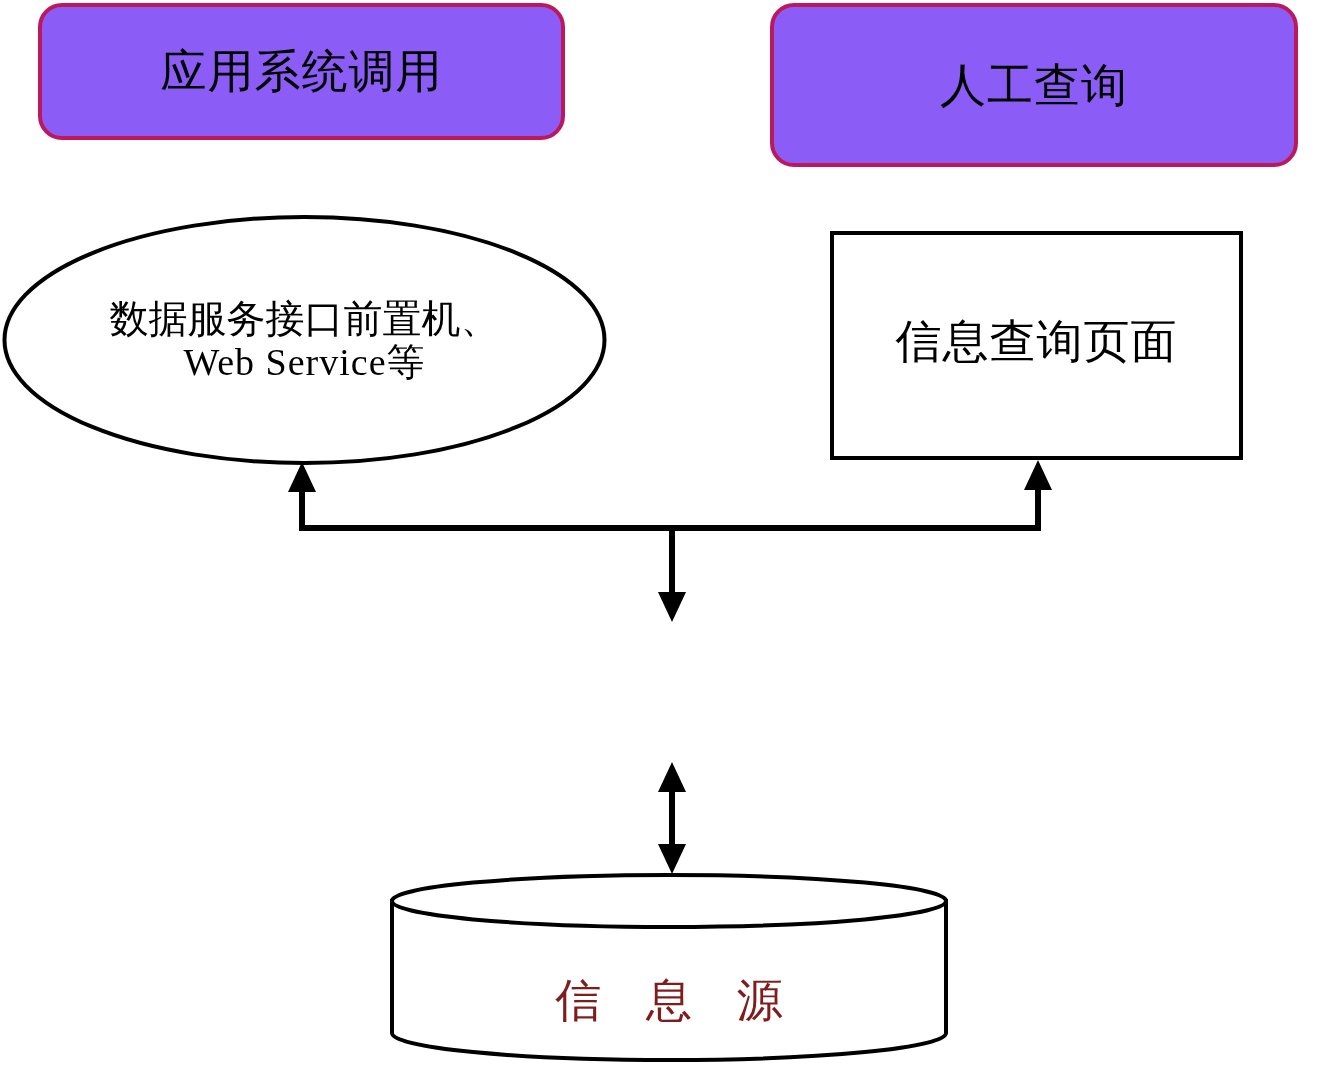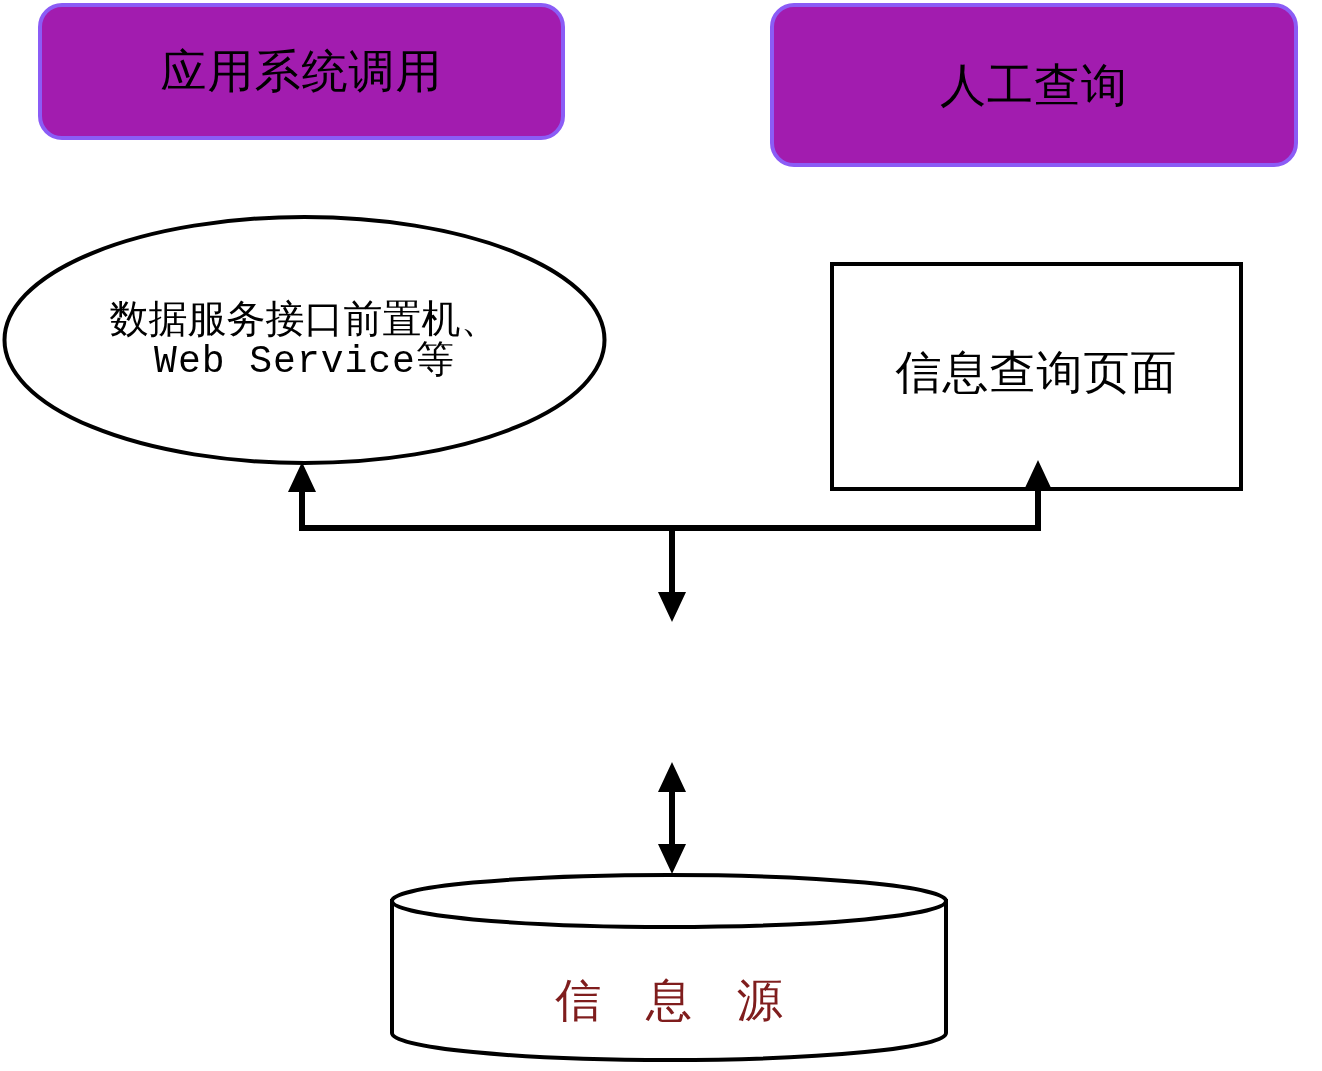--- a/index.html
+++ b/index.html
@@ -20,36 +20,35 @@
     box-sizing: border-box;
     display: flex;
     align-items: center;
     justify-content: center;
     color: #000000;
     text-align: center;
   }
 
   
   .rounded-box {
-    border: 4px solid #8b5cf6;
+    border: 4px solid #be185d;
     border-radius: 24px;
-    background: #a21caf;
+    background: #8b5cf6;
   }
   .rounded-box .label {
     font-size: 46px;
     line-height: 1.1;
     letter-spacing: 1px;
     font-weight: 500;
   }
 
   
   .rect-box {
     border: 4px solid #000000;
     background: #ffffff;
-    margin-top: 31px;
   }
   .rect-box .label {
     font-size: 46px;
     line-height: 1.1;
     letter-spacing: 1px;
     font-weight: 500;
   }
 
   
   .ellipse-node {
@@ -73,21 +72,21 @@
     text-align: center;
     color: #000;
   }
   .ellipse-label .line1 {
     font-size: 39px;
     line-height: 1.12;
     letter-spacing: 0px;
     white-space: nowrap;
   }
   .ellipse-label .line2 {
-    font-family: Liberation Mono, monospace;
+    font-family: Liberation Serif, serif;
     font-size: 38px;
     line-height: 1.12;
     letter-spacing: 1px;
     white-space: nowrap;
   }
 
   
   .cylinder {
     position: absolute;
   }

